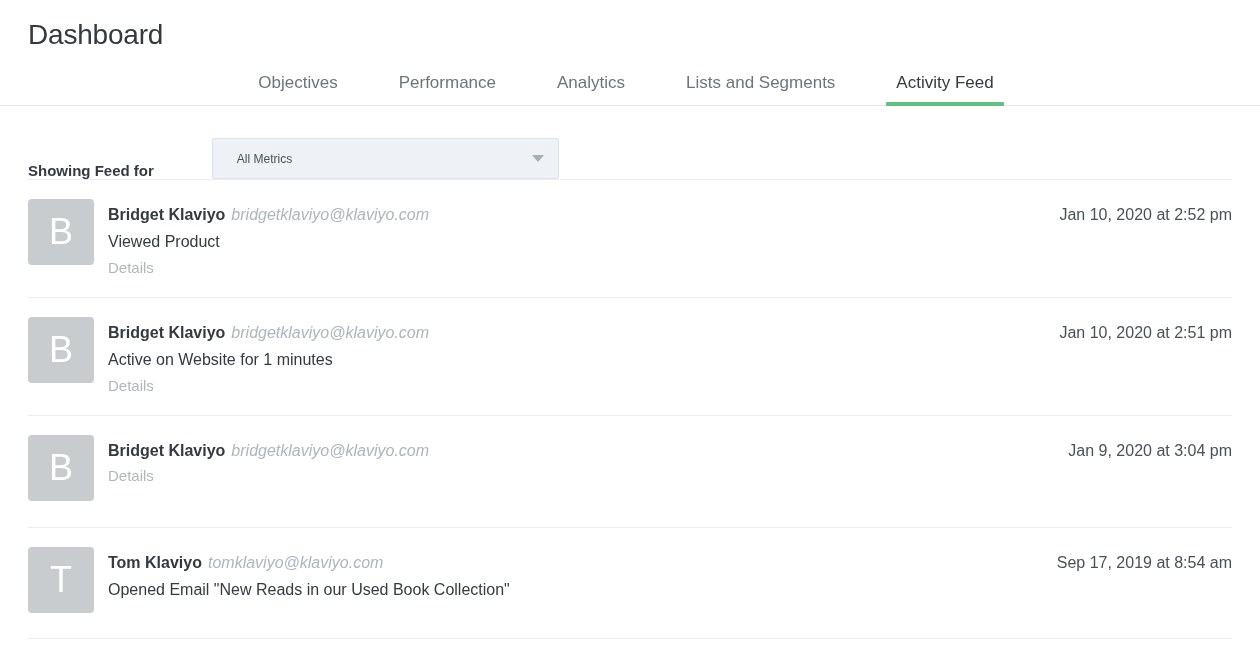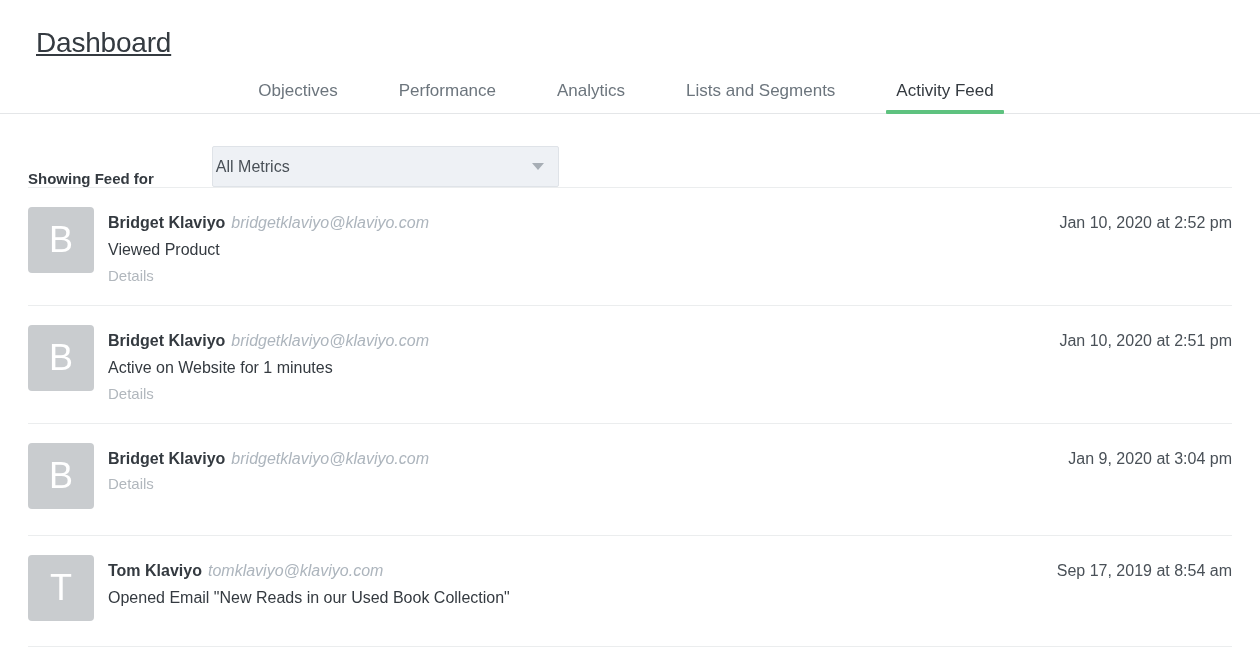--- a/index.html
+++ b/index.html
@@ -24,24 +24,23 @@
 
   
   .header {
     padding: 0 28px;
   }
   .page-title {
     font-size: 28px;
     font-weight: 400;
     color: #343a40;
     letter-spacing: -0.2px;
-    margin: 8px;
+    margin: 0;
     padding-top: 18px;
     line-height: 34px;
-    text-decoration: underline;
   }
 
   
   .tabbar {
     position: relative;
     margin-top: 21px;
     padding: 0 44px;
     display: flex;
     align-items: flex-end;
     gap: 16px;
@@ -105,23 +104,23 @@
     width: 347px;
     height: 41px;
     background: #eef1f5;
     border: 1px solid #dfe3e8;
     border-radius: 2px;
     display: flex;
     align-items: center;
     cursor: pointer;
   }
   .select-value {
-    font-size: 16px;
+    font-size: 12px;
     color: #495057;
-    padding-left: 3px;
+    padding-left: 24px;
     flex: 1;
     white-space: nowrap;
     overflow: hidden;
     text-overflow: ellipsis;
   }
   .chevron {
     width: 0;
     height: 0;
     margin-right: 14px;
     border-left: 6px solid transparent;

